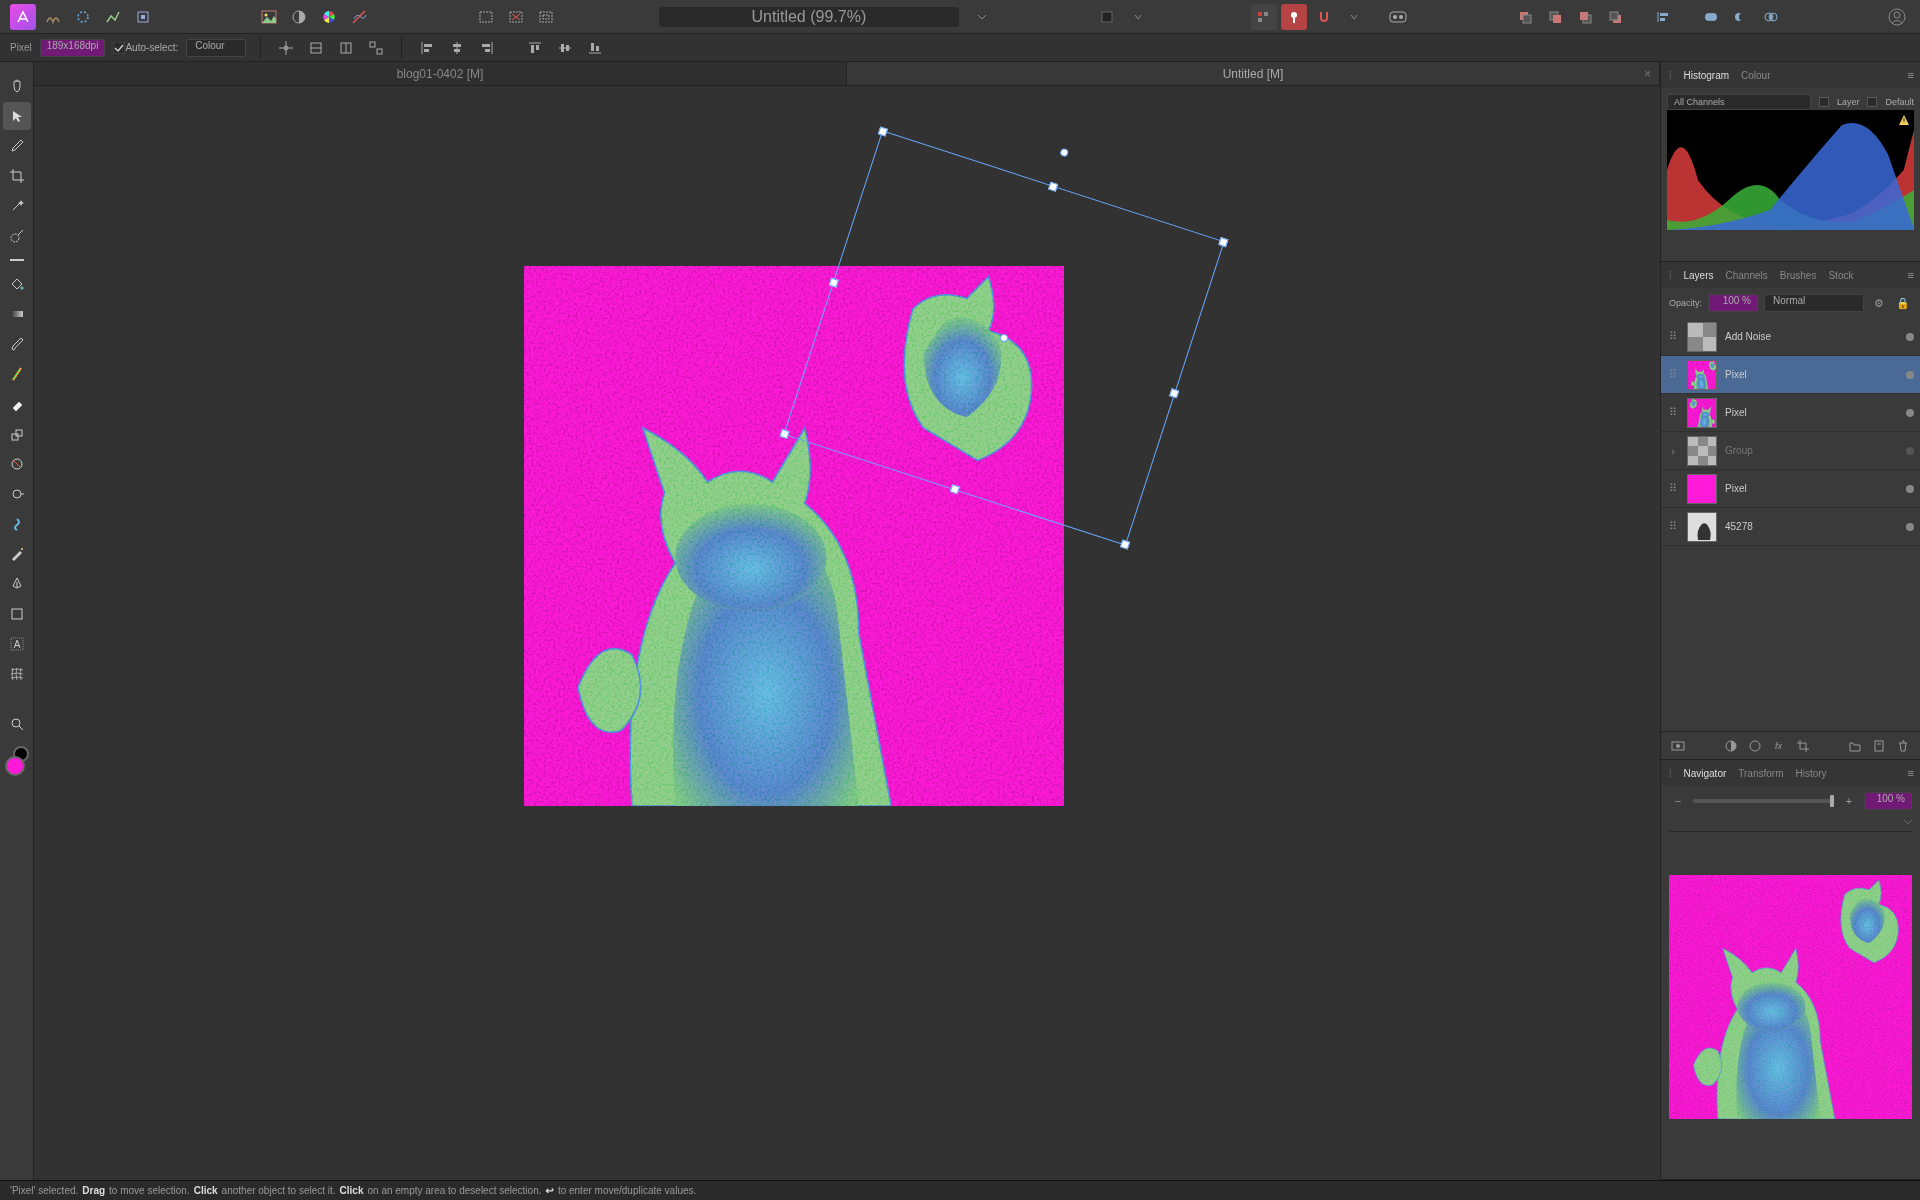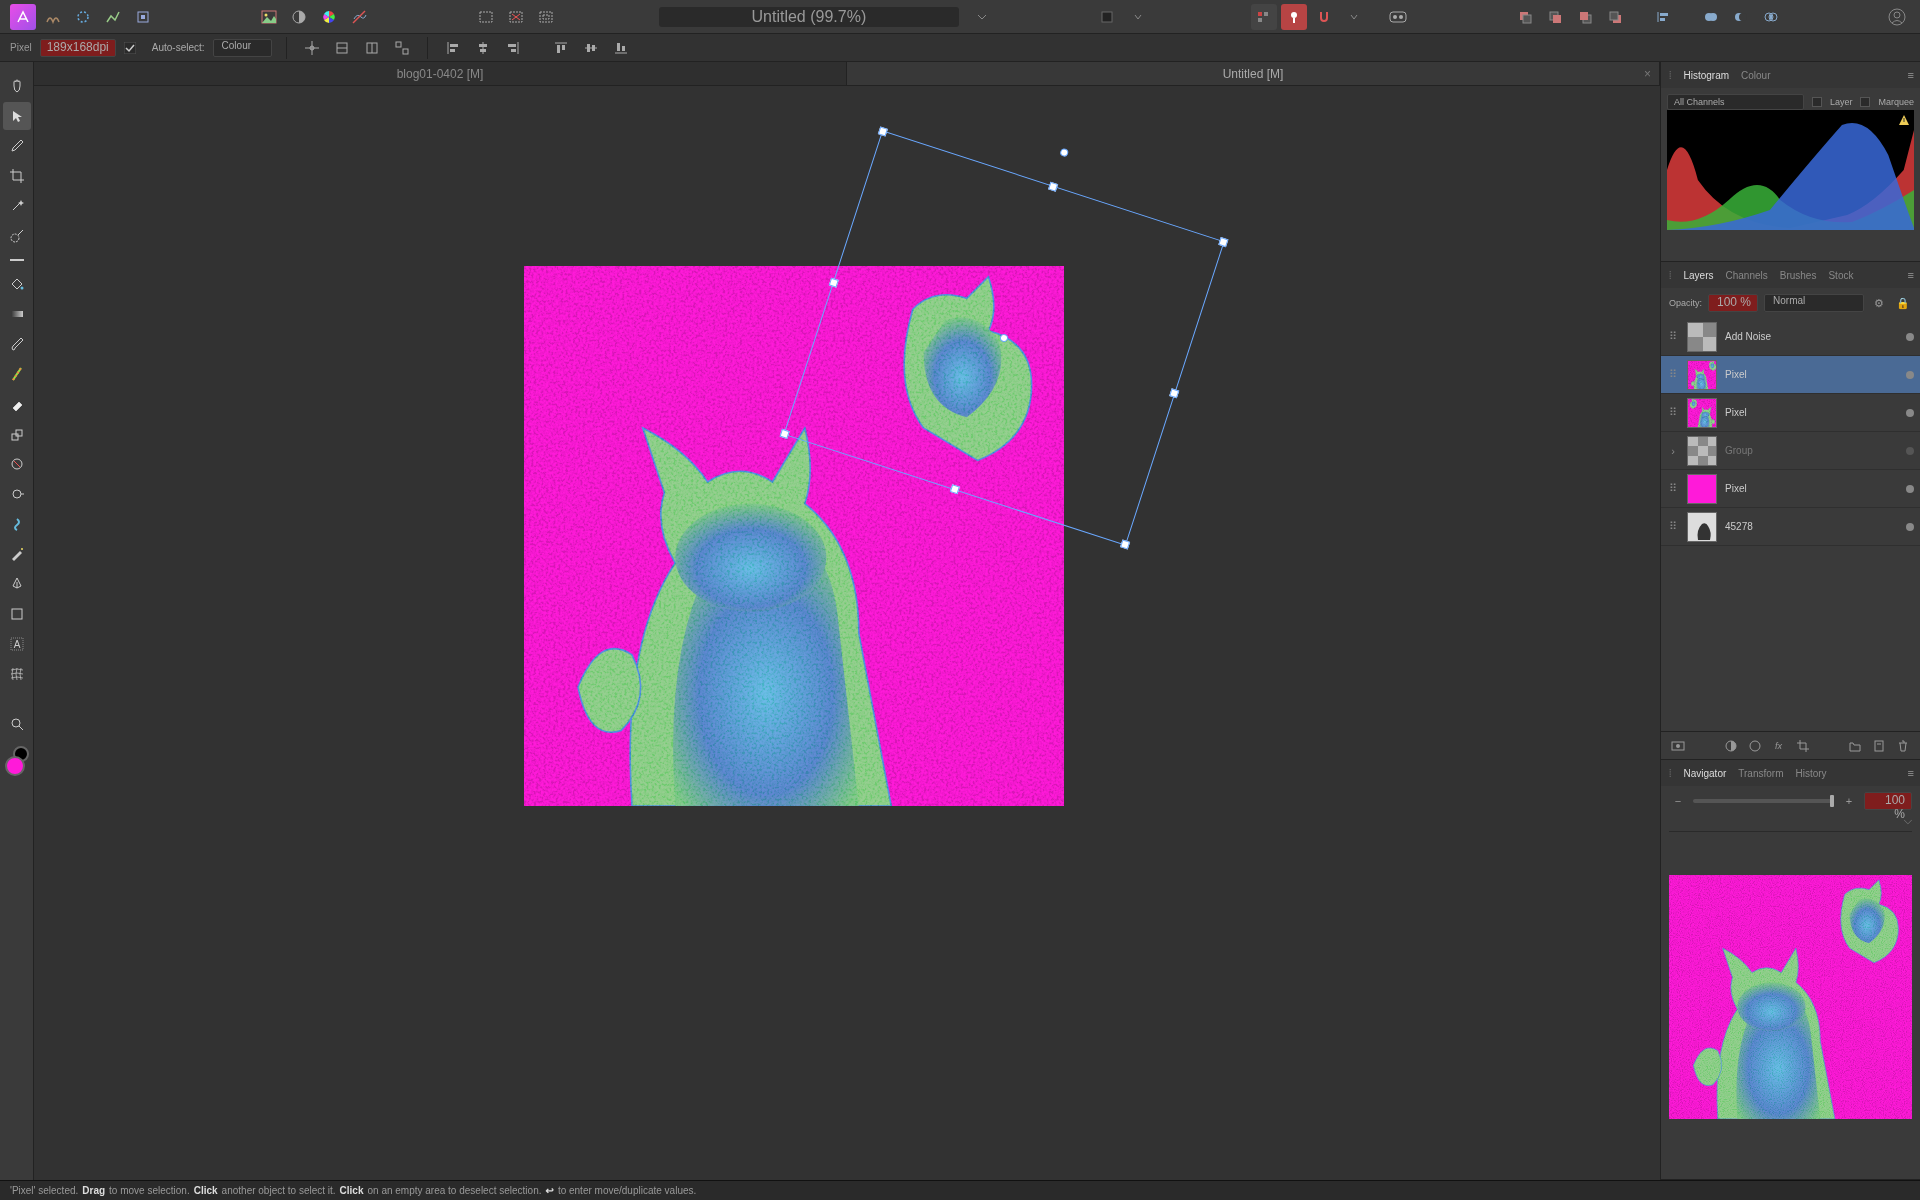--- a/index.html
+++ b/index.html
@@ -6,22 +6,22 @@
 body{background:#323232;width:1920px;height:1200px;overflow:hidden;color:#aaa;font-size:11px}
 .topbar{height:34px;background:#3a3a3a;border-bottom:1px solid #222;display:flex;align-items:center;padding:0 10px;gap:6px}
 .tb-group{display:flex;gap:4px;align-items:center}
 .tb-btn{width:26px;height:26px;display:flex;align-items:center;justify-content:center;border-radius:3px;cursor:pointer}
 .app-logo{background:linear-gradient(135deg,#e94de8,#a050e8);width:26px;height:26px;border-radius:3px;display:flex;align-items:center;justify-content:center;font-weight:bold;color:#fff}
 .sep{width:1px;height:22px;background:#222;margin:0 6px}
 .doc-title{flex:0 0 300px;height:20px;background:#2a2a2a;border-radius:3px;text-align:center;line-height:20px;font-size:16px;color:#999;margin:0 auto}
 .spacer{flex:1}
 .secondbar{height:28px;background:#323232;border-bottom:1px solid #222;display:flex;align-items:center;padding:0 10px;gap:8px;font-size:10px}
 .sb-label{color:#999}
-.sb-input{background:#7f1d1d;border:1px solid #444;height:18px;padding:0 6px;color:#aaa;font-size:12px;border-radius:2px}
-.sb-check{display:flex;align-items:center;gap:16px}
+.sb-input{background:#701a75;border:1px solid #444;height:18px;padding:0 6px;color:#aaa;font-size:10px;border-radius:2px}
+.sb-check{display:flex;align-items:center;gap:0}
 .sb-select{background:#2a2a2a;border:1px solid #444;height:18px;padding:0 20px 0 8px;font-size:10px;color:#aaa;border-radius:2px;position:relative}
 .sb-ico{width:22px;height:22px;display:flex;align-items:center;justify-content:center;border-radius:2px;cursor:pointer}
 .main{display:flex;height:calc(1200px - 34px - 28px - 20px)}
 .toolbox{width:34px;background:#3a3a3a;border-right:1px solid #222;display:flex;flex-direction:column;padding-top:10px;gap:2px;align-items:center}
 .tool{width:28px;height:28px;display:flex;align-items:center;justify-content:center;border-radius:3px;cursor:pointer;color:#ccc}
 .tool.active{background:#555}
 .canvas-area{flex:1;display:flex;flex-direction:column;background:#323232}
 .doc-tabs{height:24px;display:flex;background:#2f2f2f;border-bottom:1px solid #222}
 .doc-tab{flex:1;display:flex;align-items:center;justify-content:center;font-size:12px;color:#888;border-right:1px solid #222;position:relative}
 .doc-tab.active{background:#383838;color:#aaa}
@@ -556,21 +556,21 @@
         <span class="panel-tab active">Histogram</span>
         <span class="panel-tab">Colour</span>
         <span class="panel-menu">≡</span>
       </div>
       <div class="hist-body">
         <div class="hist-ctl">
           <div class="hist-sel"><span>All Channels</span></div>
           <div class="hist-chk"></div>
           <span>Layer</span>
           <div class="hist-chk"></div>
-          <span>Marquee</span>
+          <span>Default</span>
         </div>
         <div class="histogram">
           <svg width="100%" height="100%" viewBox="0 0 240 120" preserveAspectRatio="none">
             <path d="M0 120 L0 60 Q15 10 30 70 Q60 115 120 118 L175 105 Q200 95 230 60 L240 20 L240 120 Z" fill="#d03838" opacity="0.9"></path>
             <path d="M0 120 L0 110 Q30 118 60 90 Q90 60 110 90 Q140 115 180 112 Q210 100 240 80 L240 120 Z" fill="#38b038" opacity="0.85"></path>
             <path d="M0 120 Q50 118 100 100 Q140 50 170 15 Q195 5 215 45 Q230 90 240 118 L240 120 Z" fill="#3868d8" opacity="0.85"></path>
           </svg>
           <svg class="warn-icon" viewBox="0 0 12 12">
               <path d="M6 1 L11 11 L1 11 Z" fill="#ec5"></path>
               <line x1="6" y1="4" x2="6" y2="8" stroke="#333"></line>

